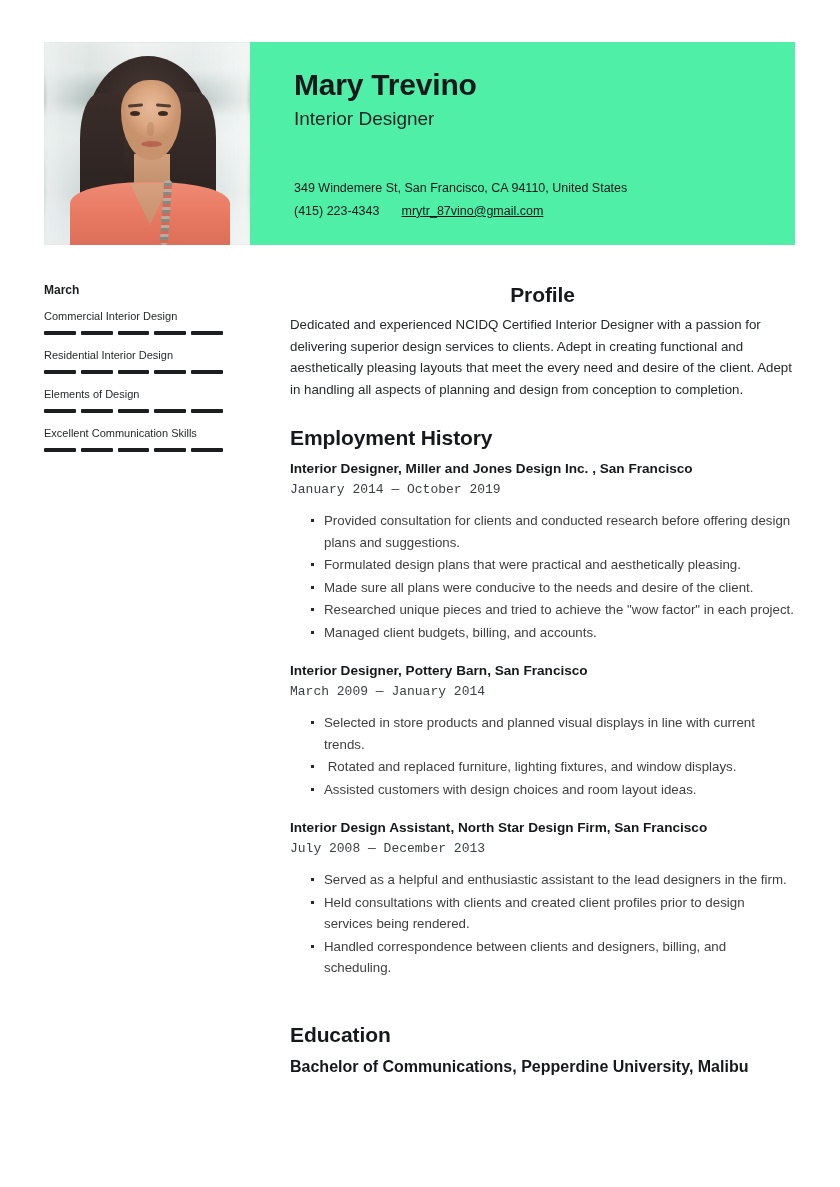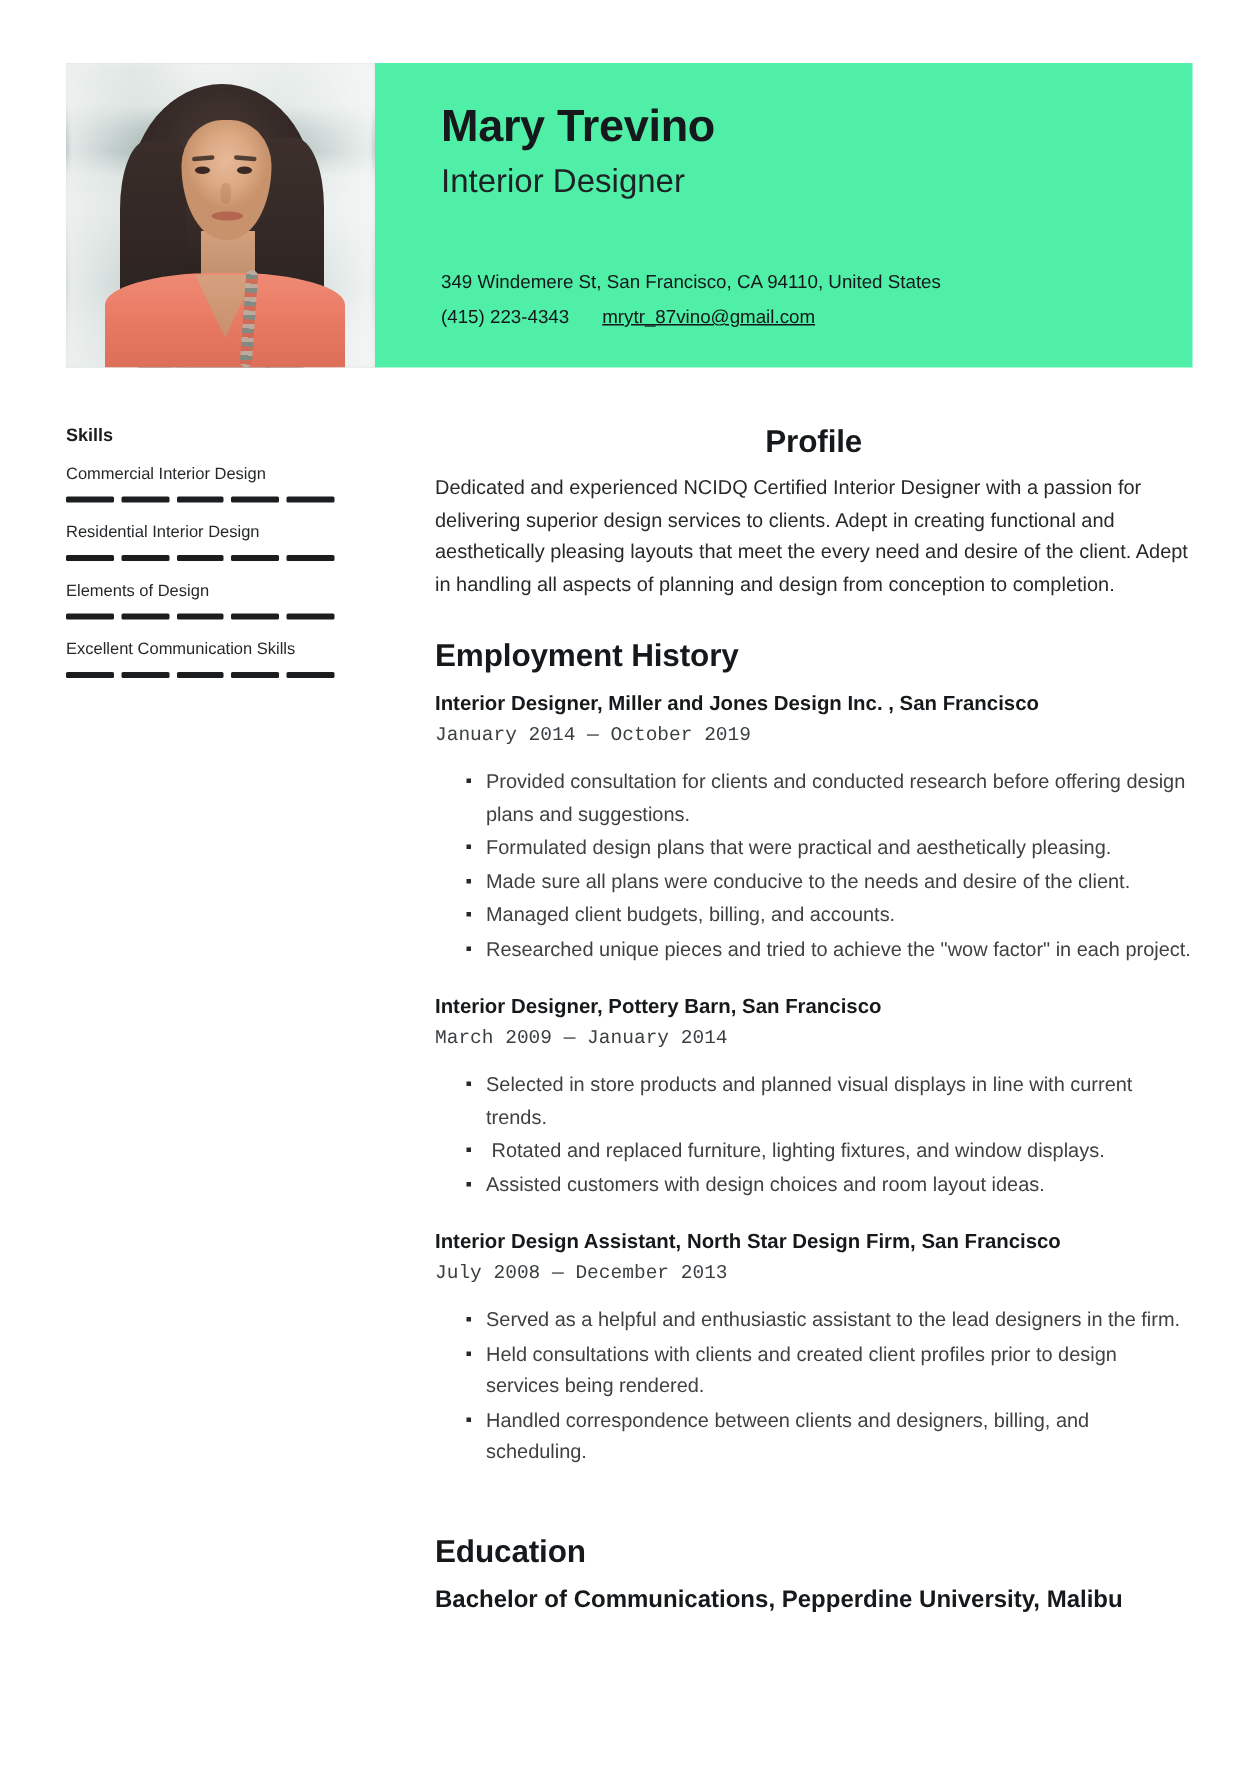--- a/index.html
+++ b/index.html
@@ -195,21 +195,21 @@
     position: relative;
   }
   .name {
     font-size: 30px;
     font-weight: bold;
     letter-spacing: -0.2px;
     color: #16191b;
     line-height: 1.12;
   }
   .job-title {
-    font-size: 22px;
+    font-size: 19px;
     font-weight: normal;
     color: #1d2224;
     margin-top: 6px;
     line-height: 1.2;
   }
   .contact {
     position: absolute;
     left: 44px;
     bottom: 22px;
     font-size: 12.5px;
@@ -350,21 +350,21 @@
         <div>349 Windemere St, San Francisco, CA 94110, United States</div>
         <div class="line2">
           <span>(415) 223-4343</span>
           <span class="email">mrytr_87vino@gmail.com</span>
         </div>
       </div>
     </div>
   </div>
 
   <div class="sidebar">
-    <div class="sidebar-heading">Skills</div>
+    <div class="sidebar-heading">March</div>
     <div id="skills-list">
         <div class="skill">
           <div class="skill-label">Commercial Interior Design</div>
           <div class="rating">
             <div class="seg"></div>
             <div class="seg"></div>
             <div class="seg"></div>
             <div class="seg"></div>
             <div class="seg"></div>
           </div>
@@ -411,22 +411,22 @@
 
     <div class="sec-title">Employment History</div>
     <div id="jobs-list">
         <div class="job">
           <div class="job-head">Interior Designer, Miller and Jones Design Inc. , San Francisco</div>
           <div class="job-dates">January 2014 — October 2019</div>
           <ul class="duties">
             <li>Provided consultation for clients and conducted research before offering design plans and suggestions.</li>
             <li>Formulated design plans that were practical and aesthetically pleasing.</li>
             <li>Made sure all plans were conducive to the needs and desire of the client.</li>
+            <li>Researched unique pieces and tried to achieve the "wow factor" in each project.</li>
             <li>Managed client budgets, billing, and accounts.</li>
-            <li>Researched unique pieces and tried to achieve the "wow factor" in each project.</li>
           </ul>
         </div>
         <div class="job">
           <div class="job-head">Interior Designer, Pottery Barn, San Francisco</div>
           <div class="job-dates">March 2009 — January 2014</div>
           <ul class="duties">
             <li>Selected in store products and planned visual displays in line with current trends.</li>
             <li> Rotated and replaced furniture, lighting fixtures, and window displays.</li>
             <li>Assisted customers with design choices and room layout ideas.</li>
           </ul>

